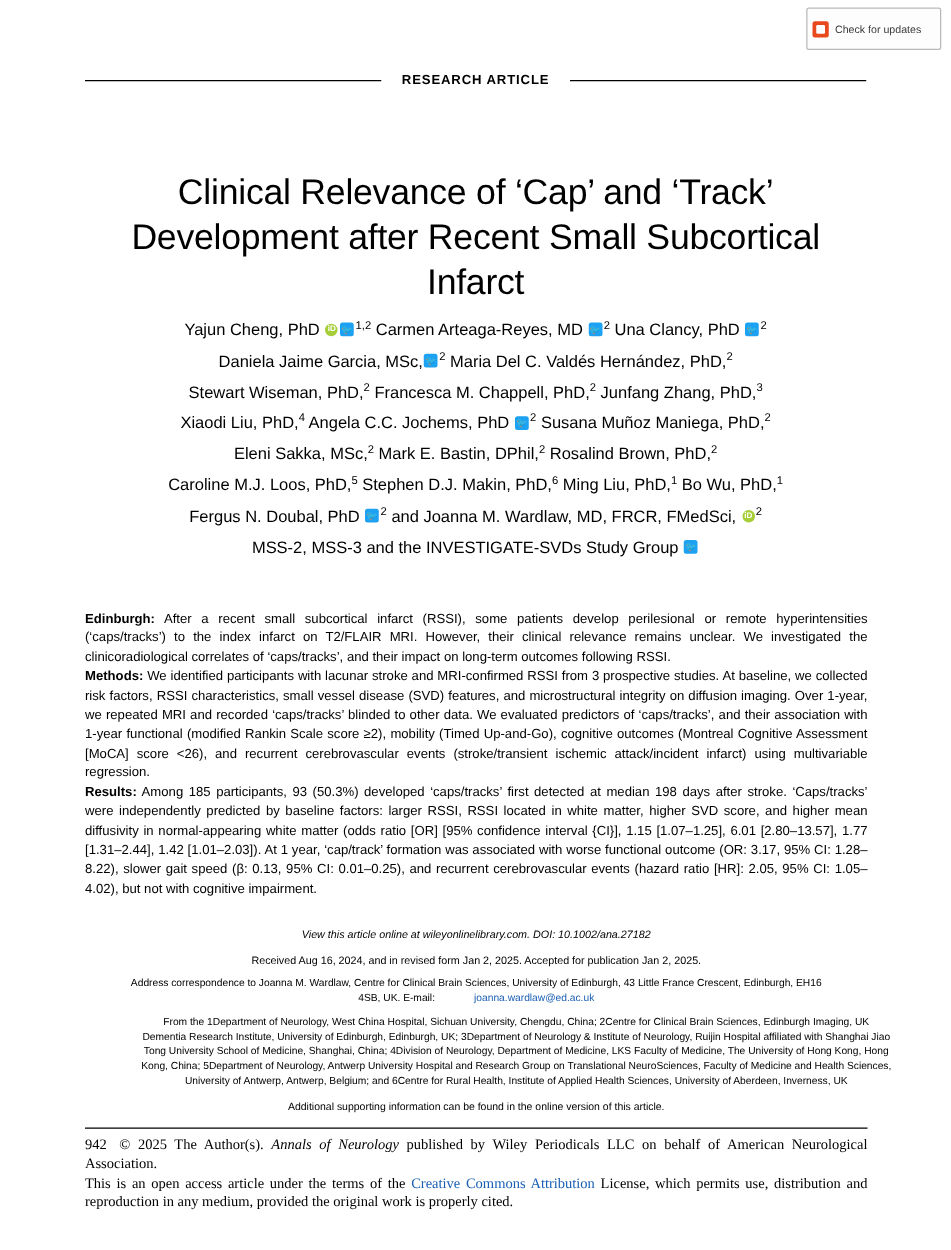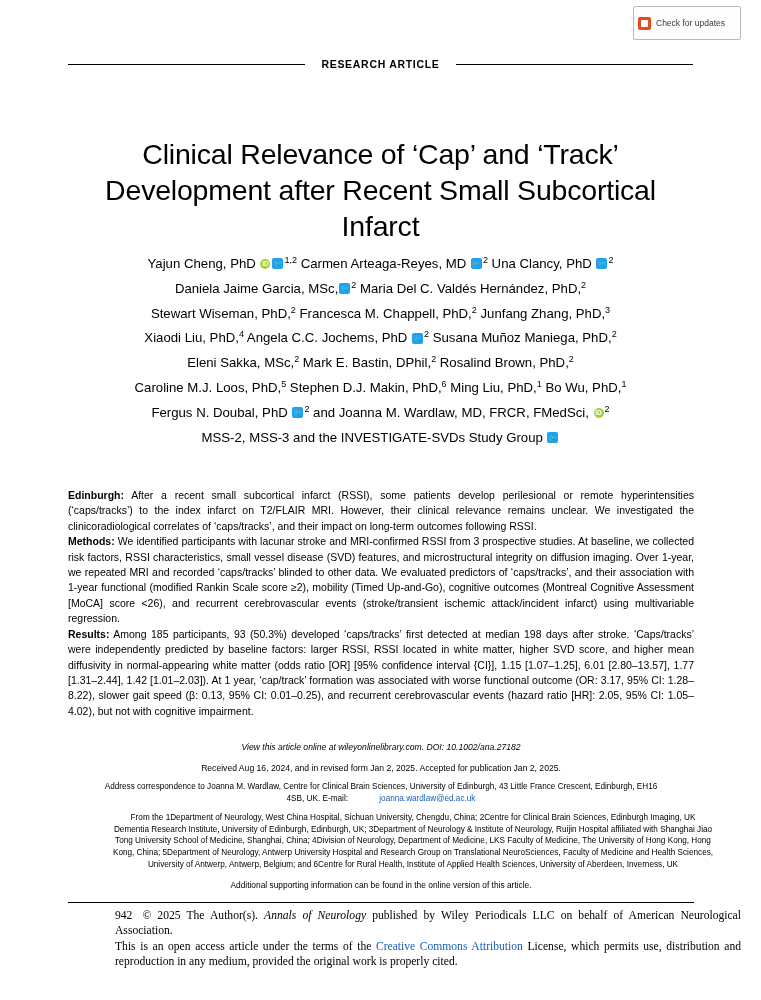--- a/index.html
+++ b/index.html
@@ -19,21 +19,21 @@
     position: relative;
     width: 761px;
     height: 1000px;
     box-sizing: border-box;
   }
 
   
   .crossmark {
     position: absolute;
     top: 6px;
-    right: 20px;
+    right: 8px;
     width: 108px;
     height: 20px;
     border: 1px solid #b9b9b9;
     border-radius: 2px;
     background: #fdfdfd;
     display: flex;
     align-items: center;
     padding: 16px 4px;
     box-sizing: border-box;
   }
@@ -214,21 +214,20 @@
   }
   .copyright {
     position: absolute;
     top: 908px;
     left: 68px;
     width: 626px;
     font-family: "Liberation Serif", serif;
     font-size: 11.6px;
     line-height: 1.33;
     text-align: justify;
-    margin-left: 47px;
   }
   .copyright .pageno { margin-right: 10px; }
   .copyright i { font-style: italic; }
   .cc-link { color: #1a5fb4; text-decoration: none; }
 </style>
 </head>
 <body>
 
 <div class="page">
 

